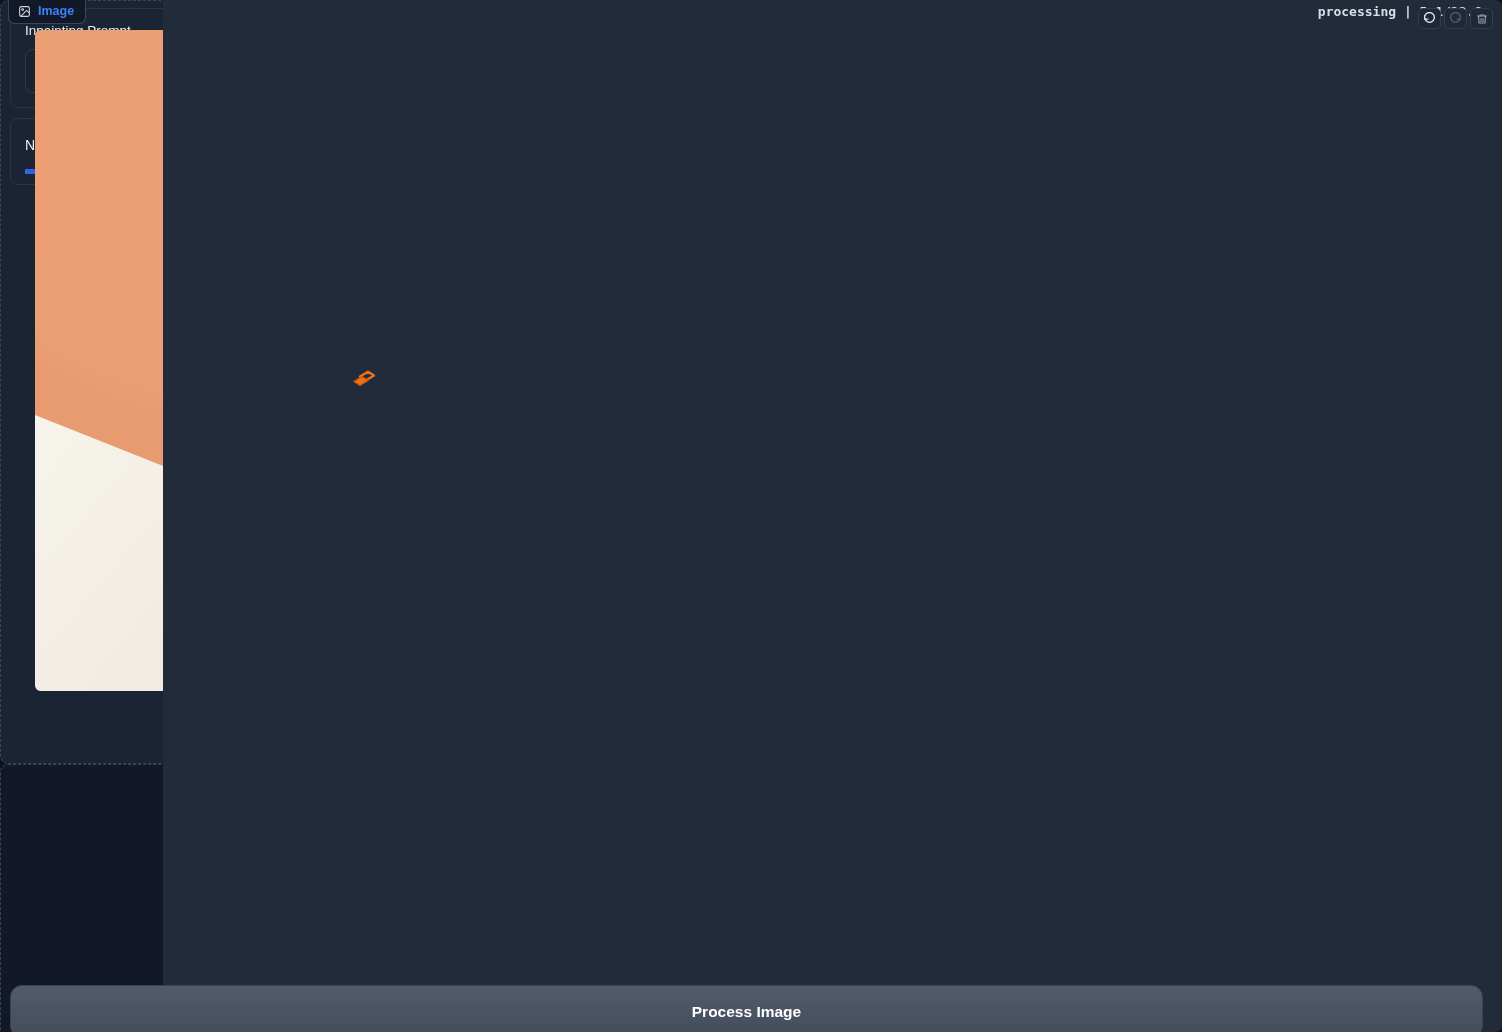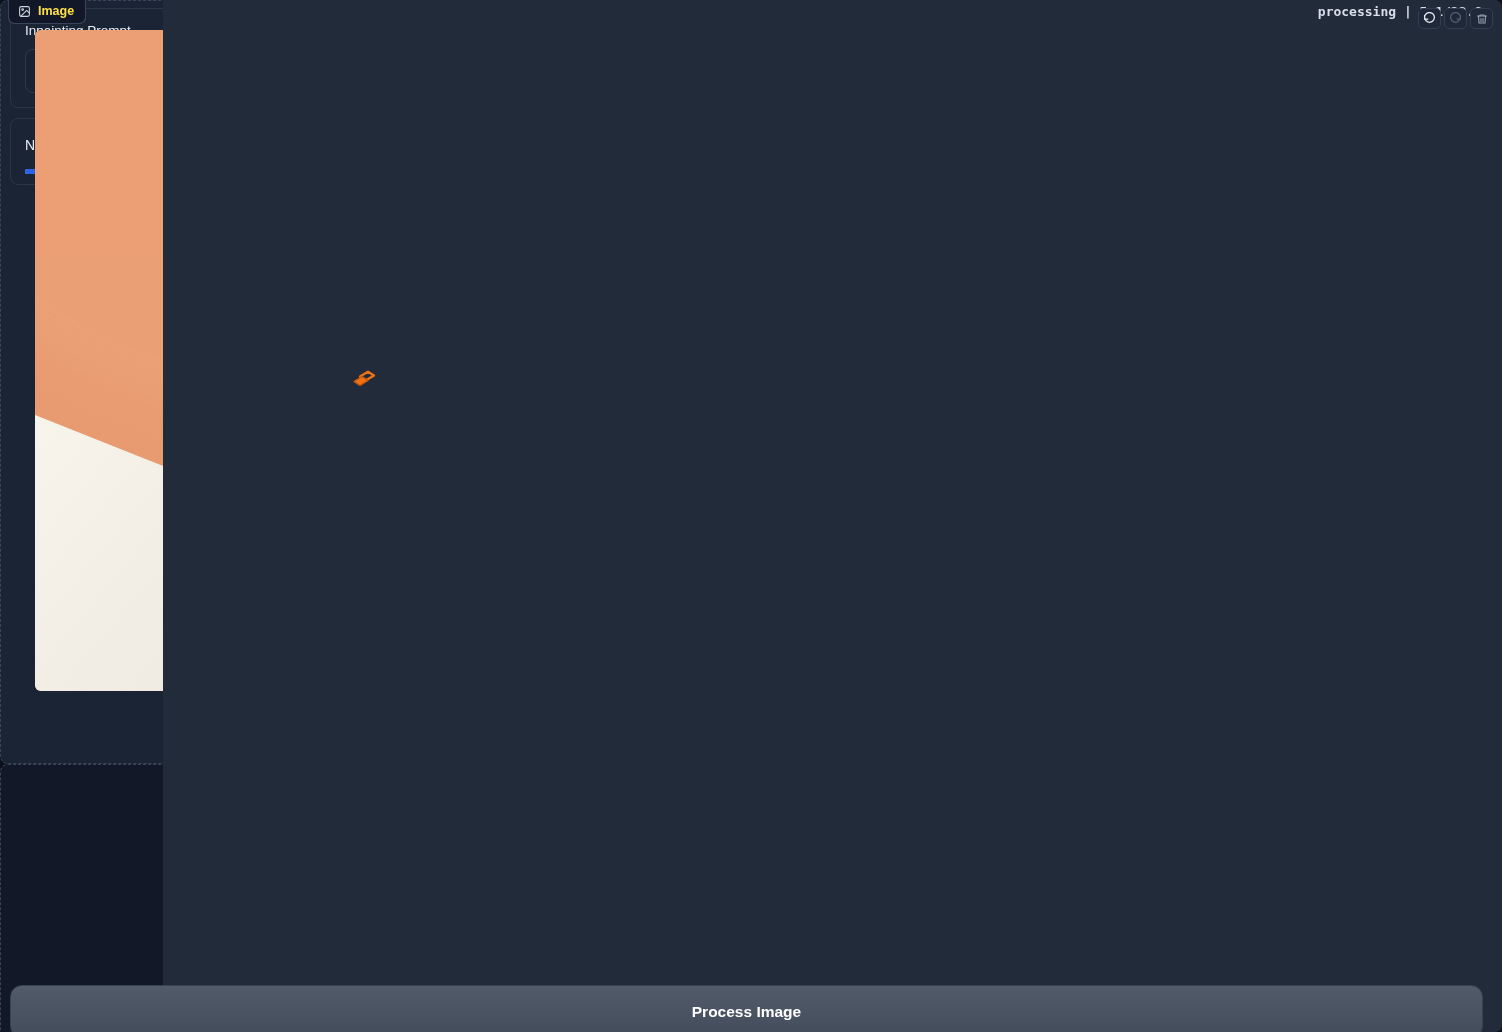--- a/index.html
+++ b/index.html
@@ -30,21 +30,21 @@
   .slider-fill{position:absolute;left:0;top:0;bottom:0;border-radius:3px;background:#2a62e8;}
   .slider-handle{position:absolute;top:-7px;width:19px;height:19px;border-radius:50%;background:#ffffff;
                  box-shadow:0 1px 3px rgba(0,0,0,.5);}
 
   
   .editor-panel{top:203px;height:762px;border:1px dashed #3a4557;border-radius:8px;}
   #editor-panel{left:10px;width:730px;background:#1b2434;}
   #output-panel{left:755px;width:728px;background:#121827;}
   .img-tab{position:absolute;left:8px;top:0;display:flex;align-items:center;gap:7px;
            padding:4px 11px 5px 9px;border:1px solid #39455a;border-top:none;
-           border-radius:0 0 7px 7px;font-size:12.5px;font-weight:bold;color:#fde047;z-index:4;}
+           border-radius:0 0 7px 7px;font-size:12.5px;font-weight:bold;color:#3b82f6;z-index:4;}
   #editor-panel .img-tab{background:#1b2434;}
   #output-panel .img-tab{background:#121827;}
   .icon{display:inline-flex;align-items:center;justify-content:center;line-height:0;}
 
   .history-bar{position:absolute;top:8px;right:9px;display:flex;gap:3px;z-index:4;}
   .hist-btn{width:23px;height:21px;background:#1f2838;border:1px solid #323d50;border-radius:5px;
             display:flex;align-items:center;justify-content:center;padding:0;cursor:pointer;}
   .hist-btn.enabled{color:#e3e8ef;}
   .hist-btn.disabled{color:#515c6e;}
   .hist-btn.dim{color:#97a0ae;}

